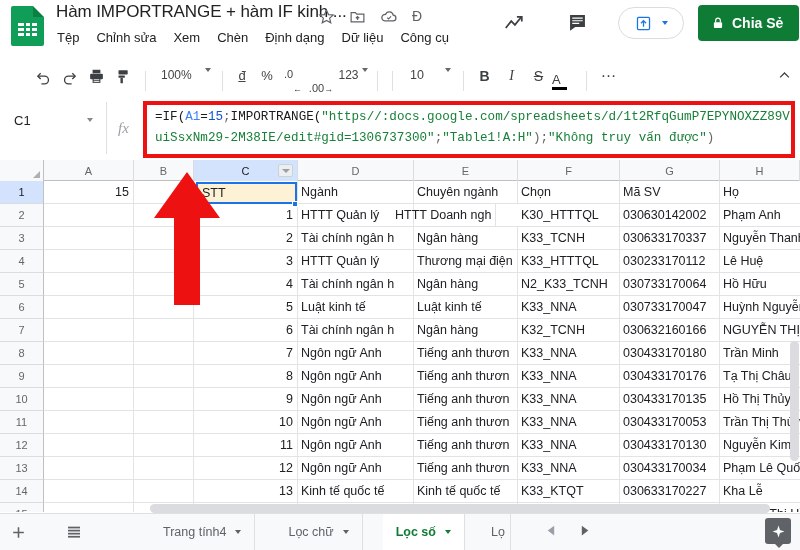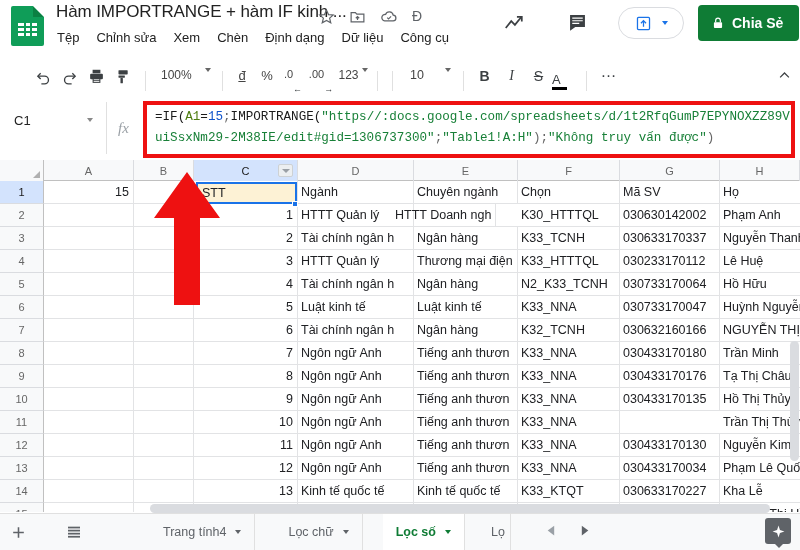--- a/index.html
+++ b/index.html
@@ -88,21 +88,21 @@
     position: absolute; left: 143px; top: 1px; width: 652px; height: 57px;
     border: 4px solid #ee1111; background: #fff;
     padding: 2px 0 0 8px;
     overflow: hidden;
   }
   .formula-line {
     font-family: "Liberation Mono", monospace; font-size: 12.6px;
     line-height: 21px; white-space: pre; color: #1a1a1a;
   }
   .tok-fn { color: #1a1a1a; }
-  .tok-ref { color: #4d7c0f; }
+  .tok-ref { color: #3b82f6; }
   .tok-num { color: #1155cc; }
   .tok-str { color: #188038; }
   .tok-punct { color: #666; }
 
   
   .grid-wrap { position: absolute; left: 0; top: 160px; width: 800px; height: 352px; background: #fff; overflow: hidden; }
   .colhead { position: absolute; left: 0; top: 0; height: 21px; width: 800px; background: #f8f9fa; border-bottom: 1px solid #c0c0c0; }
   .ch-cell {
     position: absolute; top: 0; height: 21px;
     border-right: 1px solid #dadce0;
@@ -295,21 +295,21 @@
     <div class="tb-item" style="width:24px">
       <span class="tb-text" style="font-size:13px;text-decoration:underline">đ</span>
     </div>
     <div class="tb-item" style="width:26px">
       <span class="tb-text" style="font-size:13px">%</span>
     </div>
     <div class="tb-item" style="width:26px;align-items:flex-start">
       <span class="tb-text" style="font-size:11px">.0</span>
       <span style="font-size:9px;color:#3c4043;align-self:flex-end">←</span>
     </div>
-    <div class="tb-item" style="width:30px;align-items:flex-start">
+    <div class="tb-item" style="width:30px;align-items:flex-end">
       <span class="tb-text" style="font-size:11px">.00</span>
       <span style="font-size:9px;color:#3c4043;align-self:flex-end">→</span>
     </div>
     <div class="tb-item" style="width:34px">
       <span class="tb-text" style="font-size:12px">123</span>
       <span class="caret" style="margin-left:3px"></span>
     </div>
     <div class="tb-sep"></div>
     <div class="tb-sep"></div>
     <div class="tb-item" style="width:56px;justify-content:space-between;padding:0 5px 0 10px">
@@ -491,20 +491,21 @@
           <div class="cell" style="left: 576px; width: 100px;">030433170135</div>
           <div class="cell" style="left: 676px; width: 86px;">Hồ Thị Thủy</div>
         </div>
         <div class="row">
           <div class="cell num" style="left: 0px; width: 90px;"></div>
           <div class="cell" style="left: 90px; width: 60px;"></div>
           <div class="cell num" style="left: 150px; width: 104px;">10</div>
           <div class="cell" style="left: 254px; width: 116px;">Ngôn ngữ Anh</div>
           <div class="cell" style="left: 370px; width: 104px;">Tiếng anh thươn</div>
           <div class="cell" style="left: 474px; width: 102px;">K33_NNA</div>
+          <div class="cell" style="left: 576px; width: 100px;">030433170053</div>
           <div class="cell" style="left: 676px; width: 86px;">Trần Thị Thùy</div>
         </div>
         <div class="row">
           <div class="cell num" style="left: 0px; width: 90px;"></div>
           <div class="cell" style="left: 90px; width: 60px;"></div>
           <div class="cell num" style="left: 150px; width: 104px;">11</div>
           <div class="cell" style="left: 254px; width: 116px;">Ngôn ngữ Anh</div>
           <div class="cell" style="left: 370px; width: 104px;">Tiếng anh thươn</div>
           <div class="cell" style="left: 474px; width: 102px;">K33_NNA</div>
           <div class="cell" style="left: 576px; width: 100px;">030433170130</div>

